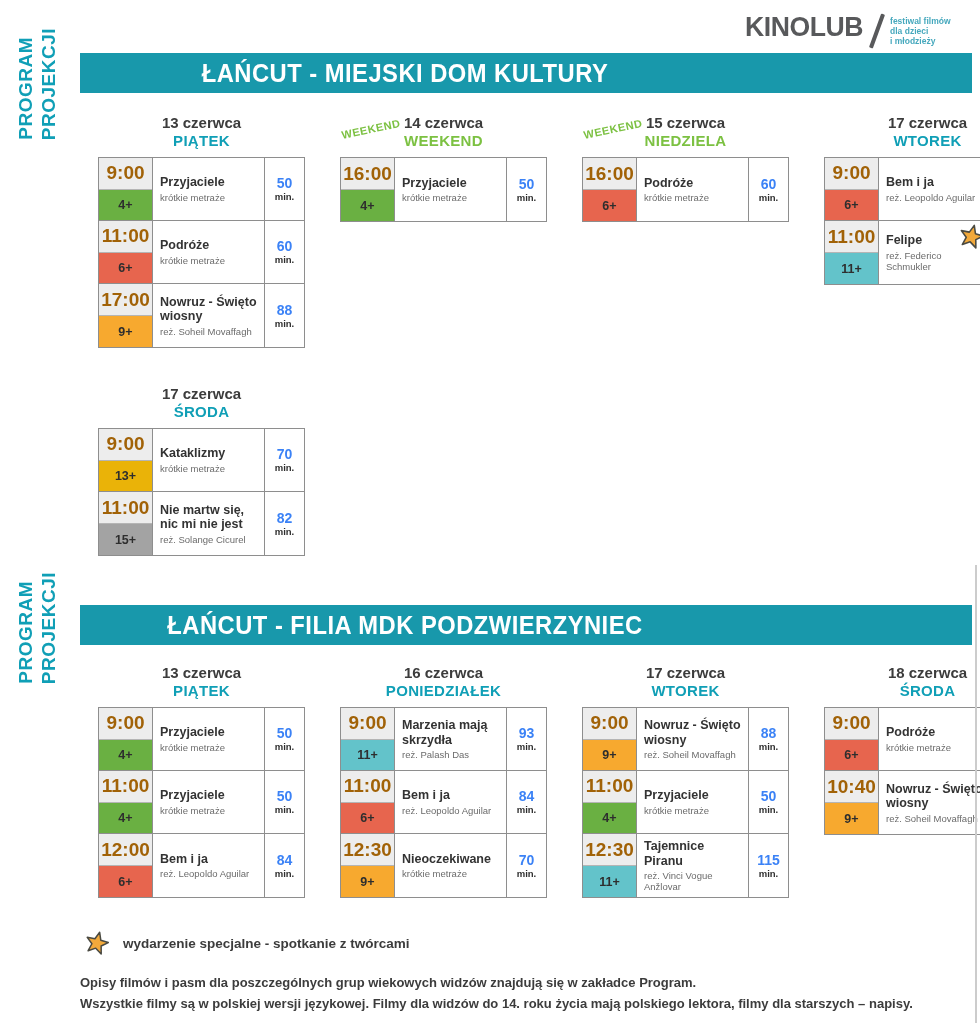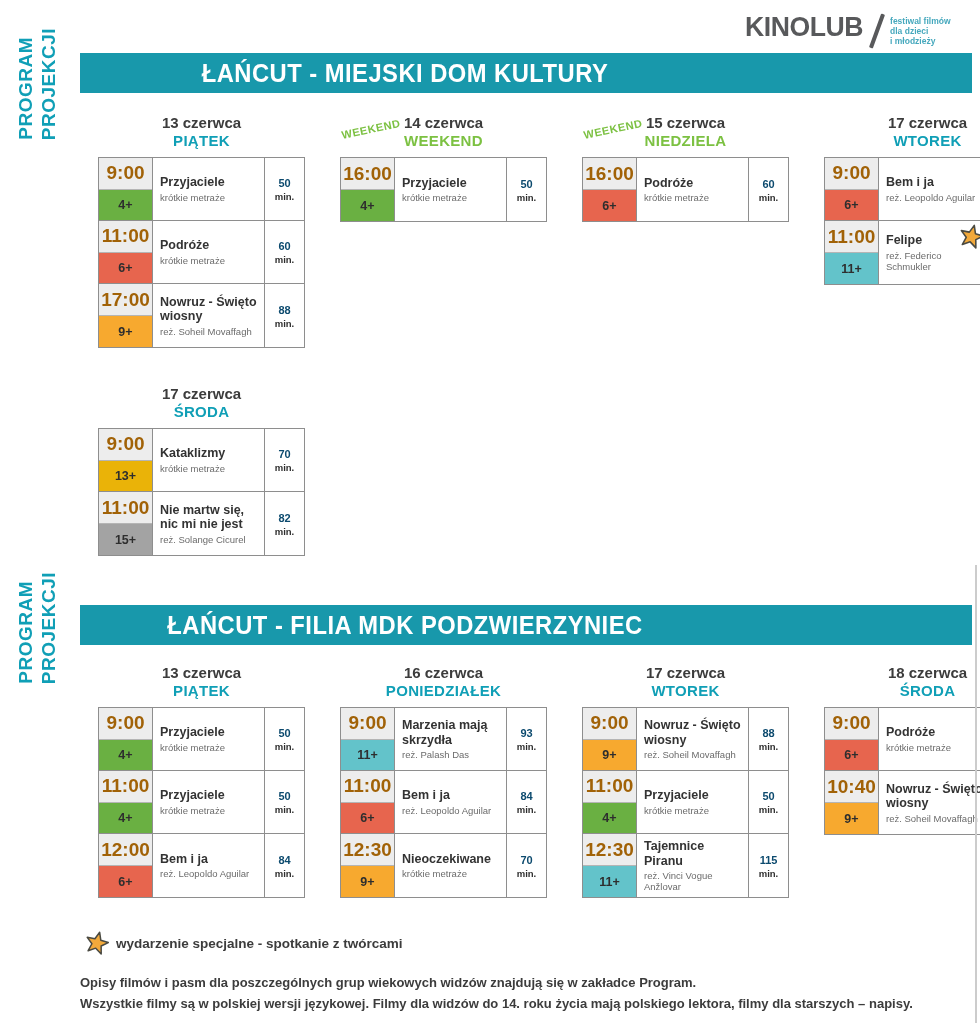--- a/index.html
+++ b/index.html
@@ -41,34 +41,34 @@
   .age{flex:1;display:flex;align-items:center;justify-content:center;border-top:1px solid #B5B5B5;
        font-size:12.5px;font-weight:800;color:#2E2E2E;}
   .cell-mid{flex:1;position:relative;display:flex;flex-direction:column;justify-content:center;
             padding:2px 4px 2px 7px;box-sizing:border-box;}
   .ftitle{font-size:12.5px;font-weight:800;color:#333;line-height:14.5px;}
   .fsub{font-size:9.5px;color:#6B6B6B;line-height:11px;margin-top:2px;}
   .card-star{position:absolute;top:2px;right:5px;width:27px;height:27px;}
   .card-star svg,.legend-star svg{width:100%;height:100%;display:block;}
   .cell-right{width:40px;flex:none;display:flex;flex-direction:column;align-items:center;justify-content:center;
               border-left:1px solid #8E8E8E;box-sizing:border-box;}
-  .dnum{font-size:11px;font-weight:800;color:#0c4a6e;line-height:15px;}
+  .dnum{font-size:14px;font-weight:800;color:#3b82f6;line-height:15px;}
   .dunit{font-size:9.5px;font-weight:700;color:#2E2E2E;line-height:11px;}
 
   
   .logo{position:absolute;left:742px;top:13px;display:flex;align-items:flex-start;}
   .logo-word{font-size:28px;font-weight:800;color:var(--logo-gray);letter-spacing:-.5px;line-height:28px;
              transform:scaleX(.95);}
   .logo-slash{width:4px;height:36px;background:var(--logo-gray);transform:rotate(20deg);
               margin:0 11px 0 9px;border-radius:1px;flex:none;}
   .logo-tag{display:flex;flex-direction:column;font-size:8.5px;font-weight:700;color:#45A8BD;
             line-height:10px;padding-top:3px;}
 
   
-  .legend{position:absolute;left:84px;top:930px;display:flex;align-items:center;gap:6px;}
+  .legend{position:absolute;left:84px;top:930px;display:flex;align-items:center;gap:13px;}
   .legend-star{width:26px;height:26px;flex:none;}
   .legend-text{font-size:13.5px;font-weight:800;color:var(--dark);}
   .notes{position:absolute;left:80px;top:972px;width:895px;font-size:13px;font-weight:700;
          color:var(--dark);line-height:21px;}
   .right-line{position:absolute;left:975px;top:565px;width:2px;height:458px;background:#CCCCCC;}
 </style>
 </head>
 <body>
 
 <div id="stage">

